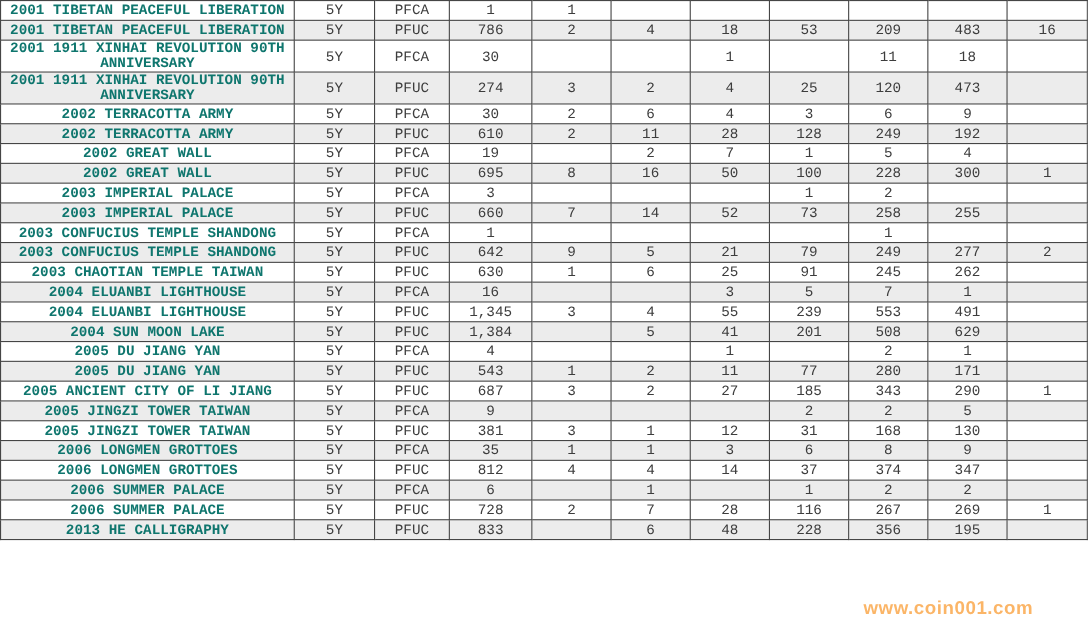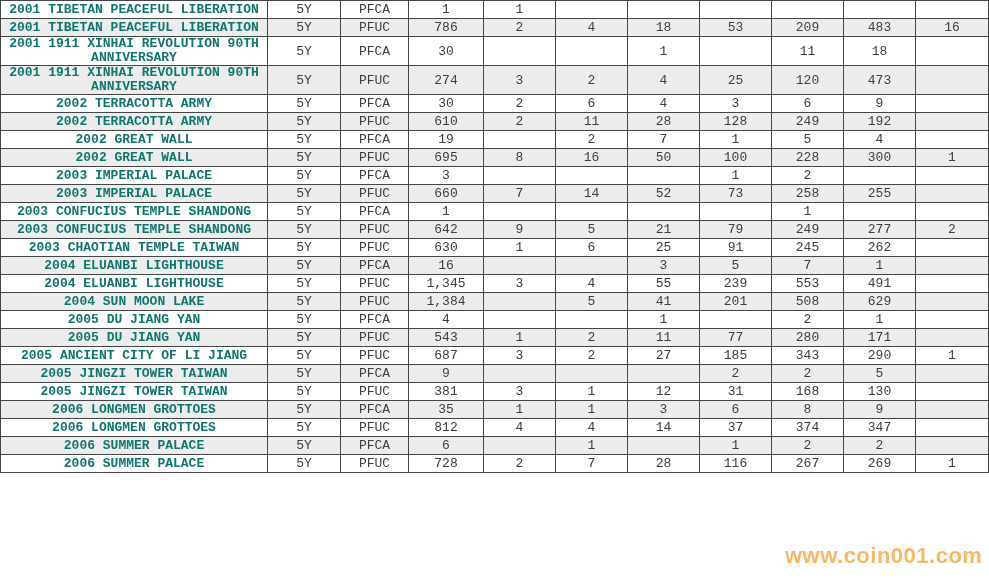--- a/index.html
+++ b/index.html
@@ -38,21 +38,21 @@
     font-weight: bold;
     color: #0f766e;
     line-height: 14px;
   }
   .watermark {
     position: absolute;
     left: 785px;
     top: 543px;
     font-family: "Liberation Sans", sans-serif;
     font-weight: bold;
-    font-size: 22px;
+    font-size: 17px;
     letter-spacing: 0.5px;
     color: rgba(249, 152, 44, 0.72);
     white-space: nowrap;
     pointer-events: none;
   }
 </style>
 </head>
 <body>
 
 <table class="pop-table">
@@ -388,16 +388,29 @@
         <td class="num">PFUC</td>
         <td class="num">728</td>
         <td class="num">2</td>
         <td class="num">7</td>
         <td class="num">28</td>
         <td class="num">116</td>
         <td class="num">267</td>
         <td class="num">269</td>
         <td class="num">1</td>
       </tr>
+      <tr>
+        <td class="desc">2013 HE CALLIGRAPHY</td>
+        <td class="num">5Y</td>
+        <td class="num">PFUC</td>
+        <td class="num">833</td>
+        <td class="num"></td>
+        <td class="num">6</td>
+        <td class="num">48</td>
+        <td class="num">228</td>
+        <td class="num">356</td>
+        <td class="num">195</td>
+        <td class="num"></td>
+      </tr>
     </tbody>
 </table>
 
 <div class="watermark">www.coin001.com</div>
 
 </body></html>

